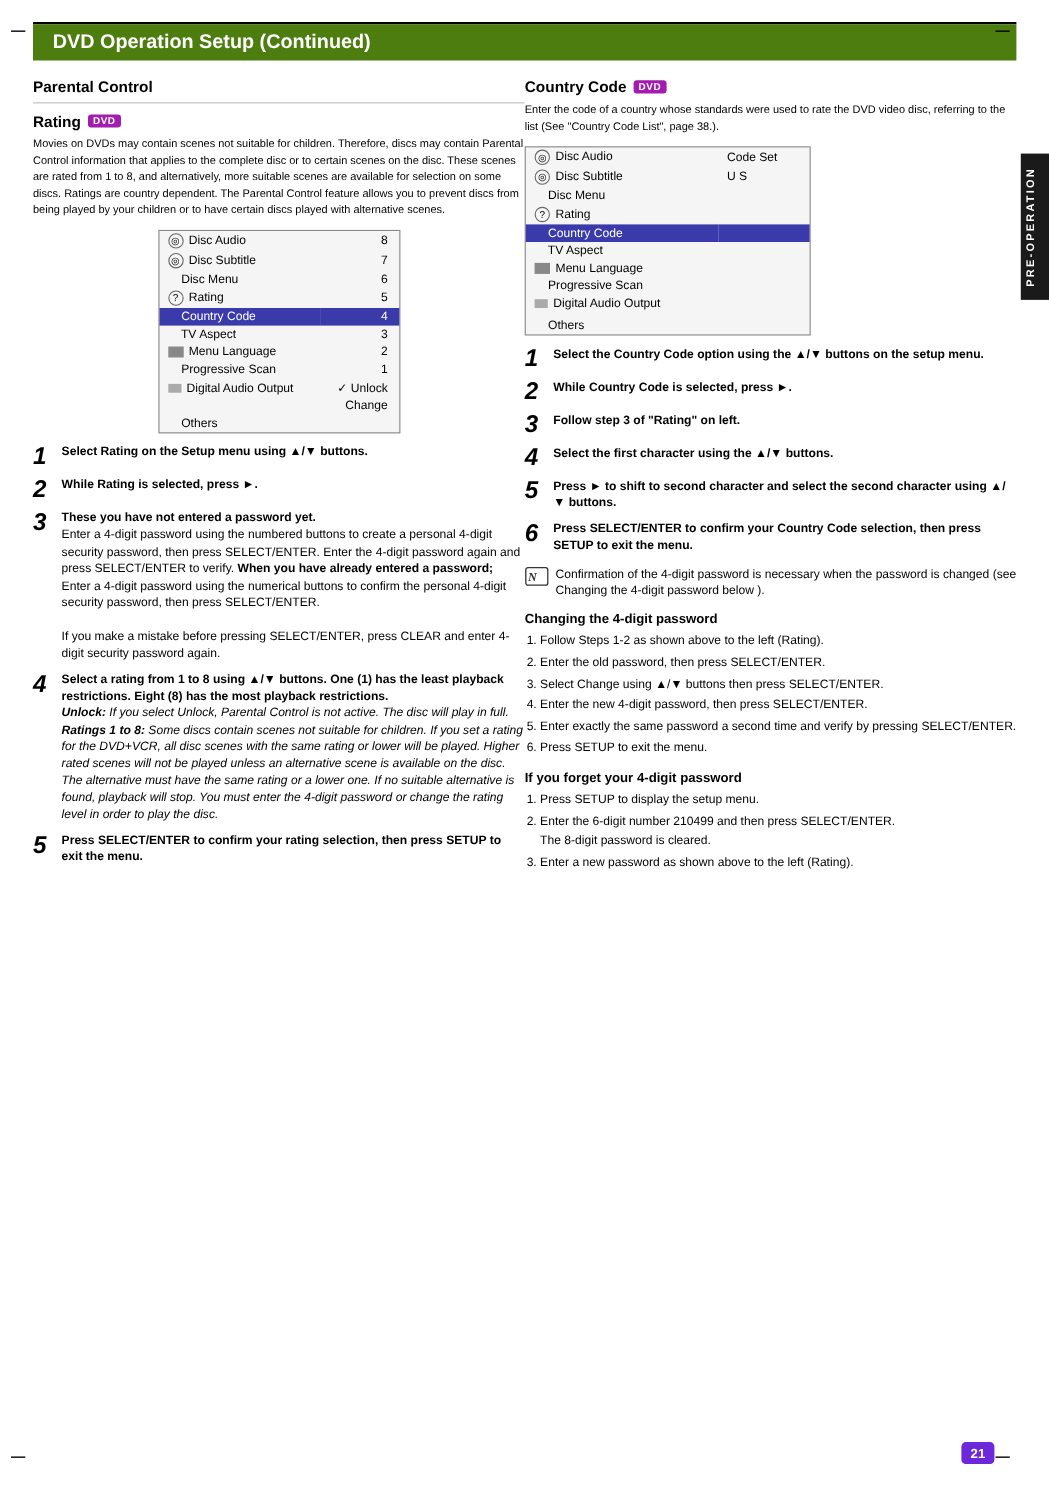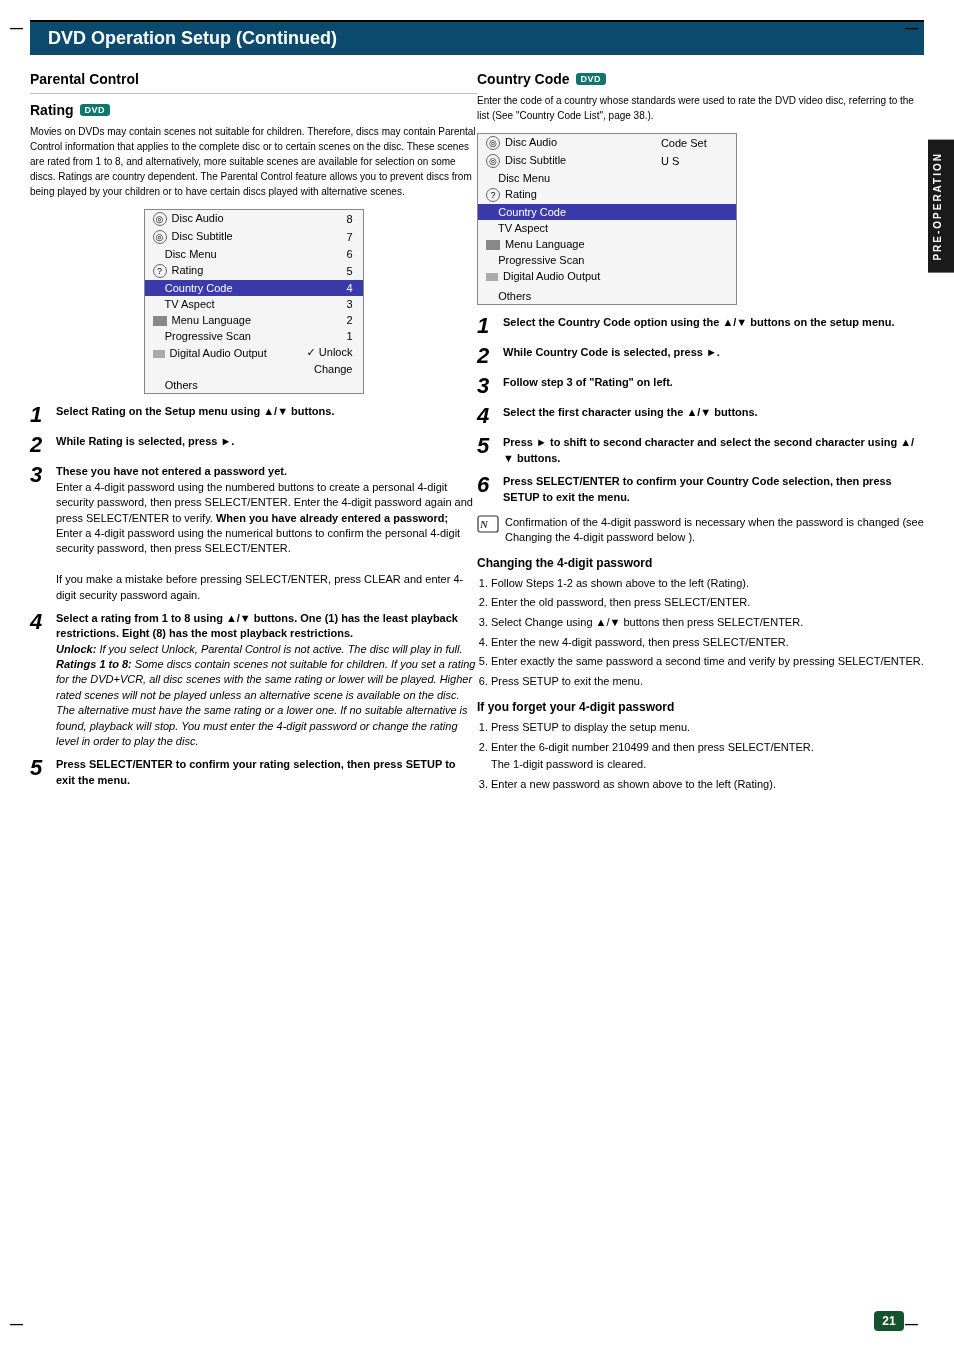--- a/index.html
+++ b/index.html
@@ -18,21 +18,21 @@
       background: #fff;
       padding: 20px 30px;
       position: relative;
     }
     .page-border-top {
       border-top: 2px solid #000;
       width: 100%;
       margin-bottom: 0;
     }
     .main-title {
-      background: #0c4a6e;
+      background: #4d7c0f;
       color: #fff;
       font-size: 18px;
       font-weight: bold;
       padding: 6px 18px;
       margin-bottom: 16px;
     }
     .two-col {
       display: flex;
       width: 100%;
     }
@@ -46,21 +46,21 @@
     }
     .section-title {
       font-size: 14px;
       font-weight: bold;
       margin-bottom: 6px;
       display: flex;
       align-items: center;
       gap: 6px;
     }
     .dvd-badge {
-      background: #0f766e;
+      background: #a21caf;
       color: #fff;
       font-size: 9px;
       font-weight: bold;
       padding: 1px 5px;
       border-radius: 3px;
       letter-spacing: 0.5px;
     }
     .body-text {
       font-size: 10px;
       line-height: 1.5;
@@ -187,21 +187,21 @@
       text-orientation: mixed;
       transform: rotate(180deg);
       padding: 12px 4px;
       text-align: center;
       line-height: 1.2;
     }
     .page-num-badge {
       position: absolute;
       bottom: 20px;
       right: 50px;
-      background: #14532d;
+      background: #6d28d9;
       color: #fff;
       width: 30px;
       height: 20px;
       border-radius: 4px;
       display: flex;
       align-items: center;
       justify-content: center;
       font-size: 12px;
       font-weight: bold;
       text-align: right;
@@ -472,20 +472,20 @@
         <li>Enter the old password, then press SELECT/ENTER.</li>
         <li>Select Change using ▲/▼ buttons then press SELECT/ENTER.</li>
         <li>Enter the new 4-digit password, then press SELECT/ENTER.</li>
         <li>Enter exactly the same password a second time and verify by pressing SELECT/ENTER.</li>
         <li>Press SETUP to exit the menu.</li>
       </ol>
 
       <div class="subheading">If you forget your 4-digit password</div>
       <ol class="numbered-list">
         <li>Press SETUP to display the setup menu.</li>
-        <li>Enter the 6-digit number 210499 and then press SELECT/ENTER.<br><span style="padding-left:0; font-size:11px;">The 1-digit password is cleared.</span></li>
+        <li>Enter the 6-digit number 210499 and then press SELECT/ENTER.<br><span style="padding-left:0; font-size:11px;">The 8-digit password is cleared.</span></li>
         <li>Enter a new password as shown above to the left (Rating).</li>
       </ol>
     </div>
   </div>
 
   <div class="page-num-badge">21</div>
 </div>
 
 </body></html>

